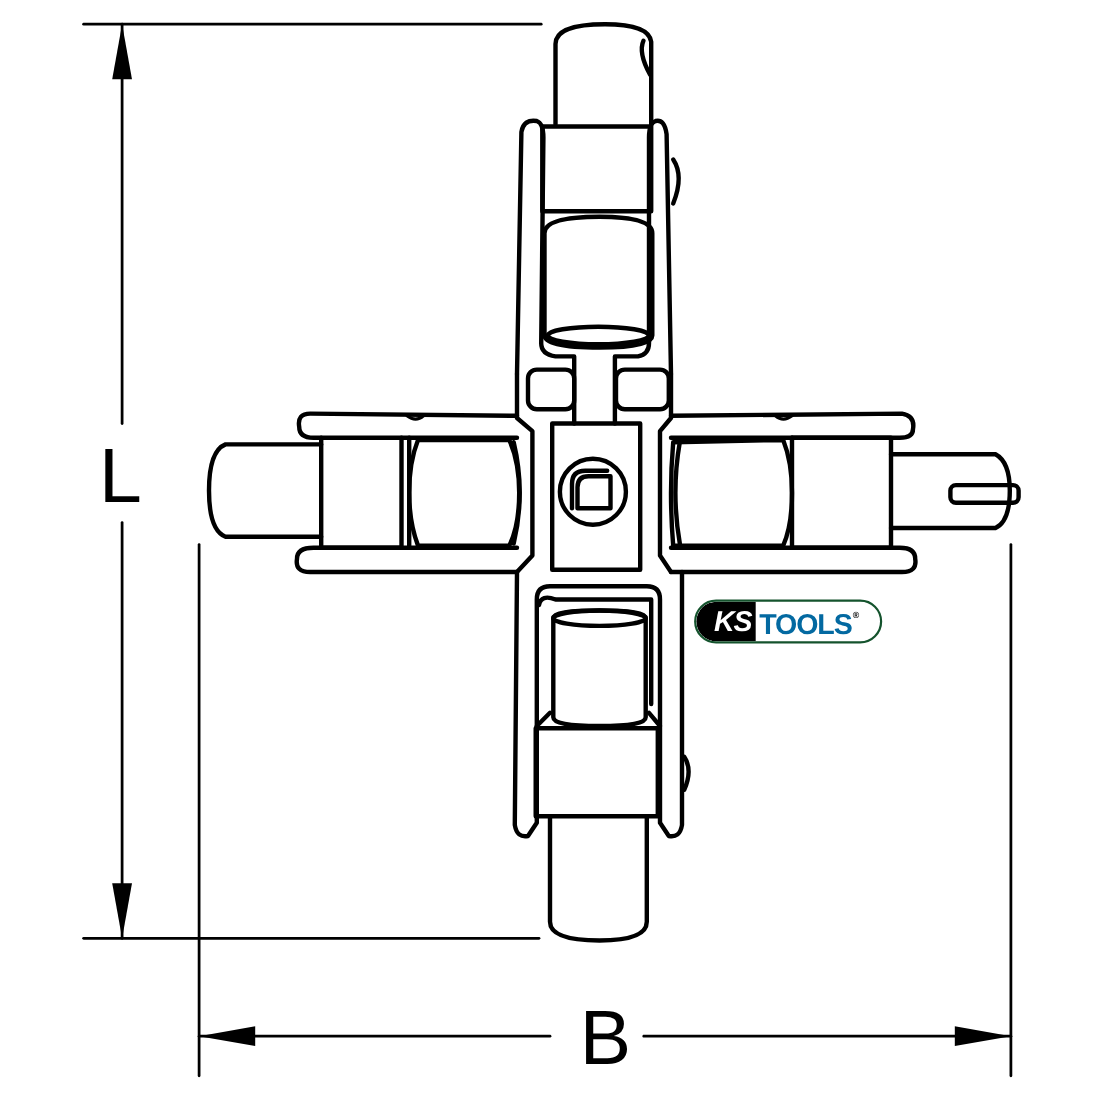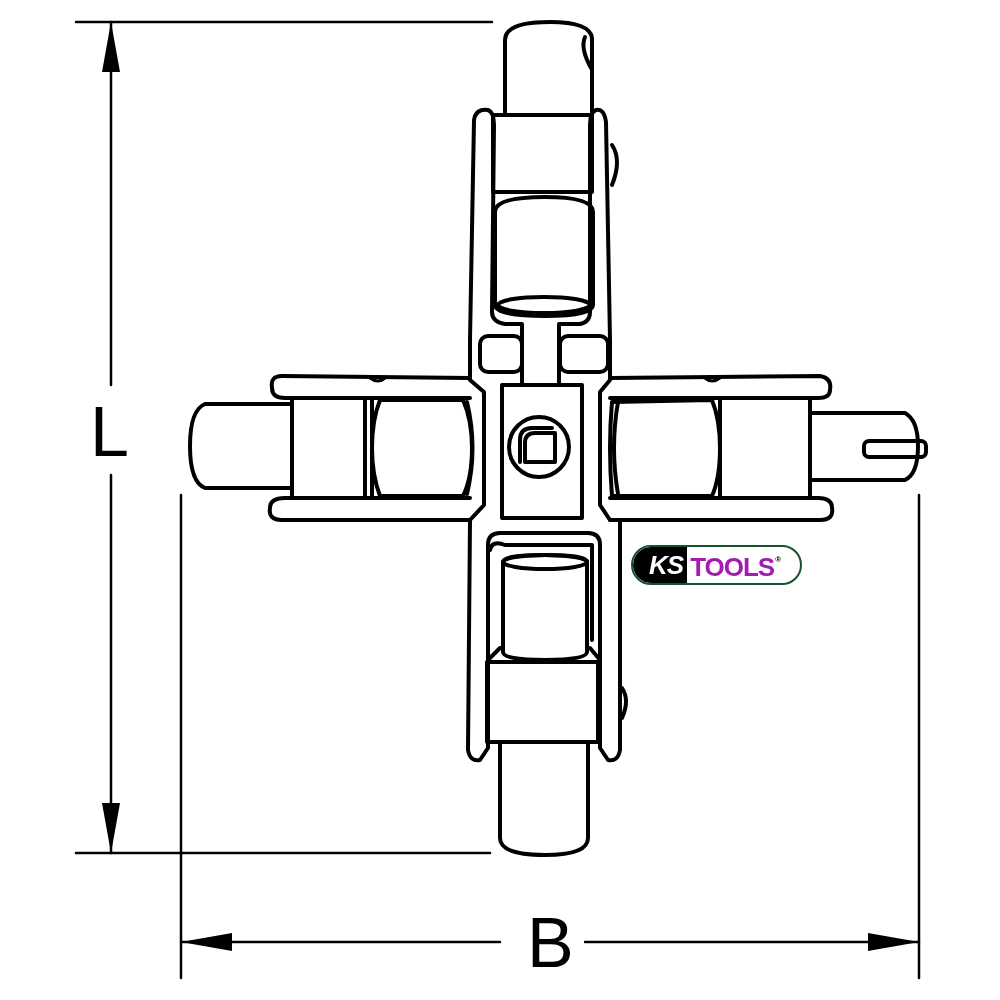--- a/index.html
+++ b/index.html
@@ -30,21 +30,21 @@
   .logo-ks {
     background: #000; color: #fff;
     height: 100%;
     padding: 0 4px 0 16px;
     display: flex; align-items: center;
     font-size: 26px; font-style: italic;
     border-radius: 20px 0 0 20px;
     letter-spacing: -1px;
   }
   .logo-tools {
-    color: #a21caf; font-size: 26px;
+    color: #0369a1; font-size: 26px;
     padding-left: 3px;
     letter-spacing: -1px;
   }
   .logo-reg { font-size: 8px; align-self: flex-start; margin-top: 8px; margin-left: 1px; }
 </style>
 </head>
 <body>
 
 <svg id="canvas" viewBox="0 0 1000 1000" xmlns="http://www.w3.org/2000/svg" fill="none" stroke="#000" stroke-width="4" stroke-linejoin="round" stroke-linecap="round">
 

